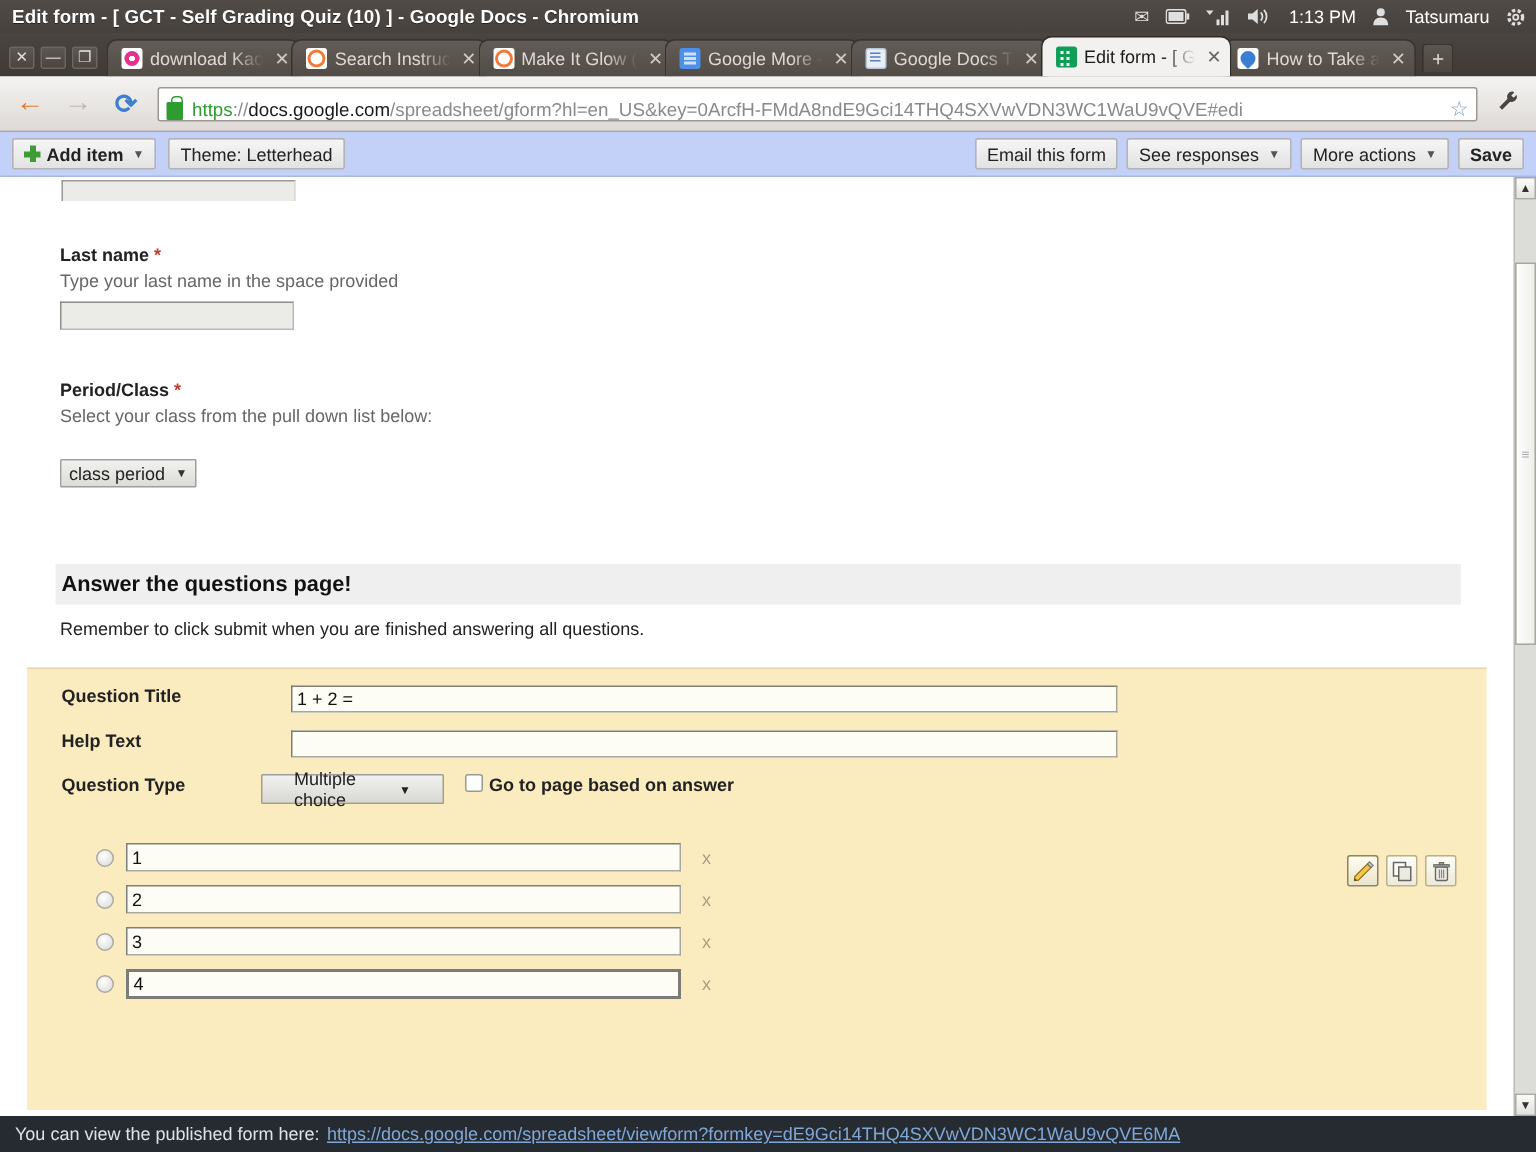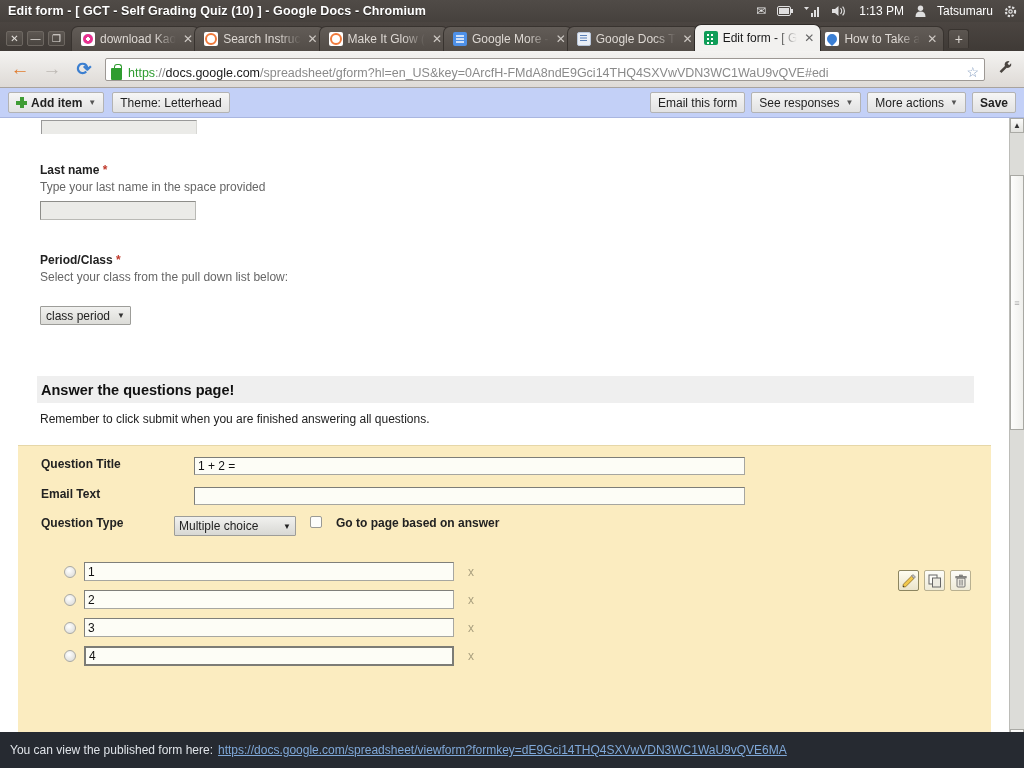--- a/index.html
+++ b/index.html
@@ -191,21 +191,21 @@
   }
   .qrow { position: absolute; display: flex; align-items: flex-start; }
   .qlabel { font-size: 12px; font-weight: bold; color: #222; }
   .qinput {
     background: #fdfdf6; border: 1px solid #a6a6a0;
     border-top-color:#7d7d78; border-left-color:#7d7d78;
     height: 18px; font-size: 12px; color: #111;
     display: flex; align-items: center; padding: 0 3px; margin-left: 20px;
   }
   .qselect {
-    display: inline-flex; align-items: center; height: 20px; padding: 0 4px;
+    display: inline-flex; align-items: center; height: 20px; padding: 0 21px;
     font-size: 12px; color: #222; gap: 22px;
     background: linear-gradient(to bottom,#f1f1ef,#d8d8d4);
     border: 1px solid #9d9d99; border-radius: 1px;
   }
   .checkbox {
     width: 12px; height: 12px; background: #fdfdfb;
     border: 1px solid #9a9a95; border-radius: 2px; display:inline-block;
     position: relative; flex: 0 0 12px;
   }
   .opt-row { position: absolute; left: 46px; display: flex; align-items: center; gap: 0; }
@@ -248,21 +248,21 @@
   #sb-thumb {
     position: absolute; left: 0; top: 57px; width: 14px; height: 255px;
     background: linear-gradient(to right,#fdfdfc,#efefec);
     border: 1px solid #a8a8a3;
     display: flex; align-items: center; justify-content: center;
   }
   #sb-grip { font-size: 9px; color: #aaa; letter-spacing: 0; line-height: 8px; }
 
   
   #statusbar {
-    position: absolute; left: 0; bottom: 0; width: 1024px; height: 36px;
+    position: absolute; left: 0; bottom: 0; width: 1024px; height: 24px;
     background: #262a31; display: flex; align-items: center; padding-left: 10px;
     font-size: 12px; color: #dfe3e8;
   }
   #statusbar .link { color: #7fa8d8; text-decoration: underline; margin-left: 5px; }
 </style>
 </head>
 <body>
 
 <div id="titlebar">
   <div id="window-title">Edit form - [ GCT - Self Grading Quiz (10) ] - Google Docs - Chromium</div>
@@ -428,32 +428,32 @@
     <div id="section-sub">Remember to click submit when you are finished answering all questions.</div>
 
     <div id="qpanel">
 
       <div class="qrow" style="left:23px; top:11px;">
         <span class="qlabel" style="width:133px;">Question Title</span>
         <span class="qinput" style="width:551px;">1 + 2 =</span>
       </div>
 
       <div class="qrow" style="left:23px; top:41px;">
-        <span class="qlabel" style="width:133px;">Email Text</span>
+        <span class="qlabel" style="width:133px;">Help Text</span>
         <span class="qinput" style="width:551px;"></span>
       </div>
 
       <div class="qrow" style="left:23px; top:70px;">
         <span class="qlabel" style="width:133px;">Question Type</span>
         <span class="qselect" style="width:122px;">
           <span>Multiple choice</span>
           <span class="caret2" style="margin-left:auto;font-size:8px;">▼</span>
         </span>
         <span class="checkbox" style="margin-left:14px;"></span>
-        <span class="qlabel" style="margin-left:14px;">Go to page based on answer</span>
+        <span class="qlabel" style="margin-left:4px;">Go to page based on answer</span>
       </div>
 
       <div id="options-container">
           <div class="opt-row" style="top: 116px;">
             <span class="radio"></span>
             <span class="opt-input">1</span>
             <span class="opt-x">x</span>
           </div>
           <div class="opt-row" style="top: 144px;">
             <span class="radio"></span>

